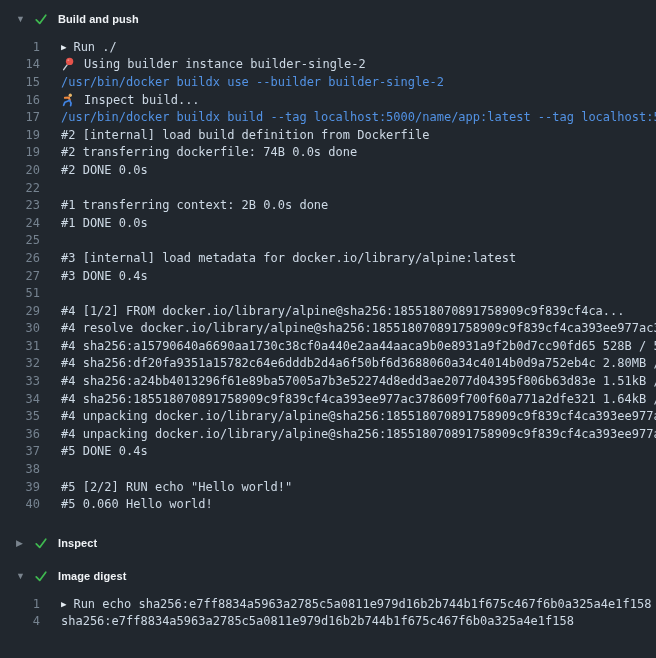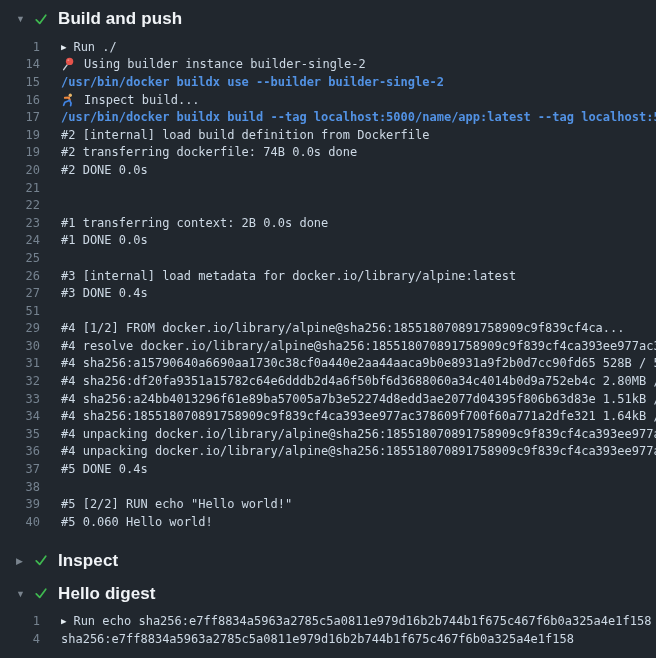--- a/index.html
+++ b/index.html
@@ -26,21 +26,21 @@
     margin-left: 16px;
     font-size: 9px;
     color: #7a848e;
     text-align: left;
     flex: none;
   }
   .status-check { width: 22px; flex: none; display: flex; align-items: center; }
   .status-check svg { display: block; }
   .section-title {
     color: #f0f3f6;
-    font-size: 17px;
+    font-size: 11px;
     font-weight: bold;
     margin-left: 2px;
     letter-spacing: 0.1px;
   }
 
   .section-lines { padding: 4px 0 12px 0; }
   .log-line {
     display: flex;
     align-items: center;
     height: 17.6px;
@@ -57,21 +57,21 @@
   }
   .line-content {
     margin-left: 21px;
     white-space: pre;
     flex: none;
     color: #cdd9e5;
     display: flex;
     align-items: center;
   }
   .line-content .t { white-space: pre; }
-  .log-line.command .t { color: #5292e4; font-weight: bold; text-align: center; }
+  .log-line.command .t { color: #5292e4; font-weight: normal; text-align: center; }
   .inline-icon { display: inline-flex; width: 15px; margin-right: 8px; flex: none; }
   .inline-icon svg { display: block; }
   .play-glyph {
     font-size: 9px;
     color: #e6edf3;
     margin-right: 7px;
     flex: none;
   }
 </style>
 </head>
@@ -128,24 +128,20 @@
     <span class="line-content"><span class="t">#2 [internal] load build definition from Dockerfile</span></span>
   </div>
         <div class="log-line output">
     <span class="num">19</span>
     <span class="line-content"><span class="t">#2 transferring dockerfile: 74B 0.0s done</span></span>
   </div>
         <div class="log-line output">
     <span class="num">20</span>
     <span class="line-content"><span class="t">#2 DONE 0.0s</span></span>
   </div>
-        <div class="log-line blank">
-    <span class="num">21</span>
-    <span class="line-content"><span class="t"></span></span>
-  </div>
         <div class="log-line output">
     <span class="num">22</span>
   </div>
         <div class="log-line output">
     <span class="num">23</span>
     <span class="line-content"><span class="t">#1 transferring context: 2B 0.0s done</span></span>
   </div>
         <div class="log-line output">
     <span class="num">24</span>
     <span class="line-content"><span class="t">#1 DONE 0.0s</span></span>
@@ -231,21 +227,21 @@
   </div>
     <div class="section">
     <div class="section-header">
       <span class="chevron">▼</span>
 
       <span class="status-check">
     <svg width="14" height="13" viewBox="0 0 16 15">
       <path d="M2.5 8 L6.5 12 L13.5 2.5" fill="none" stroke="#3fb950" stroke-width="2" stroke-linecap="round" stroke-linejoin="round"></path>
     </svg>
   </span>
-        <span class="section-title">Hello digest</span>
+        <span class="section-title">Image digest</span>
     </div>
     <div class="section-lines">
         <div class="log-line group">
     <span class="num">1</span>
     <span class="line-content"><span class="play-glyph">▶</span><span class="t">Run echo sha256:e7ff8834a5963a2785c5a0811e979d16b2b744b1f675c467f6b0a325a4e1f158</span></span>
   </div>
         <div class="log-line output">
     <span class="num">4</span>
     <span class="line-content"><span class="t">sha256:e7ff8834a5963a2785c5a0811e979d16b2b744b1f675c467f6b0a325a4e1f158</span></span>
   </div>

